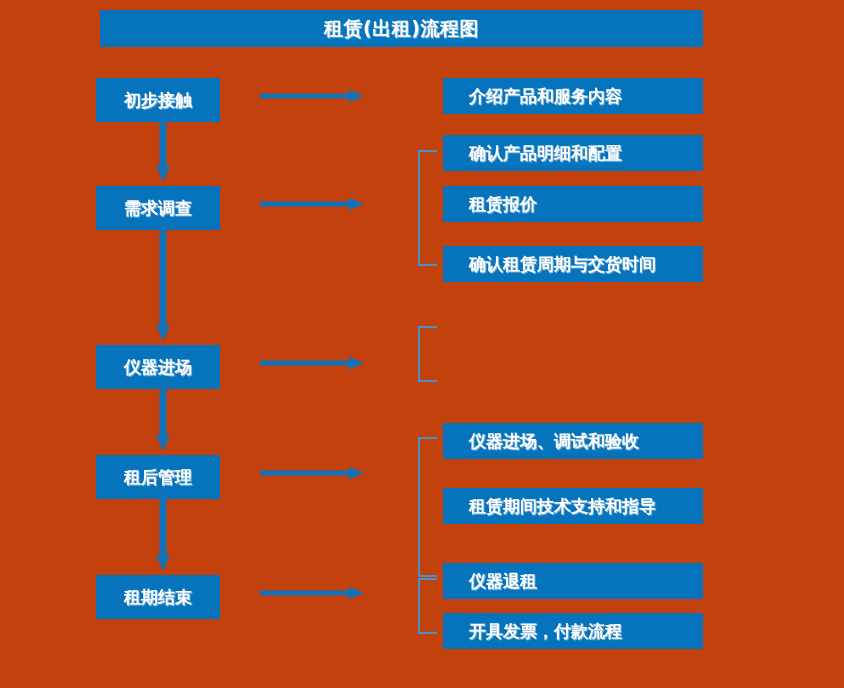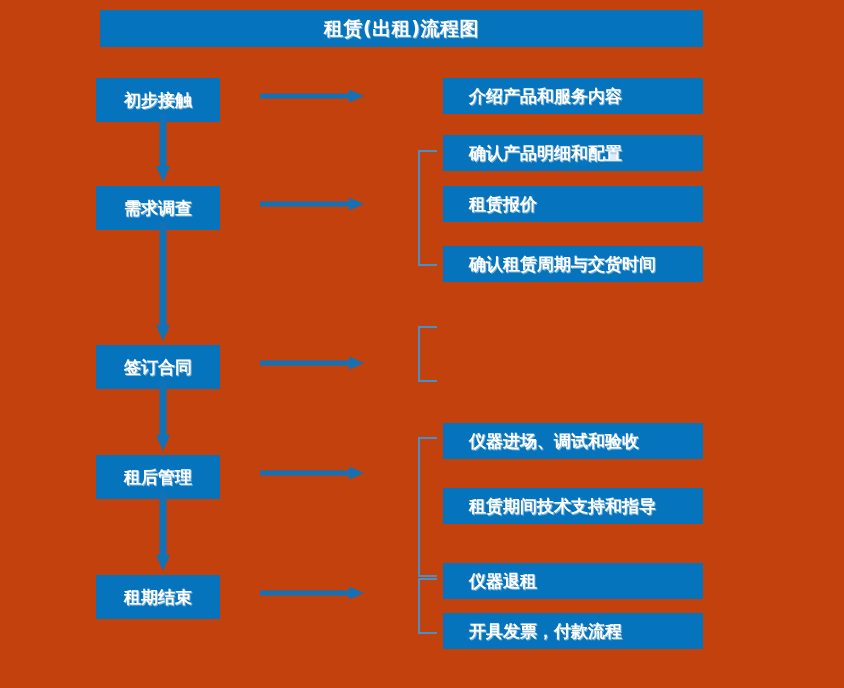--- a/index.html
+++ b/index.html
@@ -117,21 +117,21 @@
     <span class="title-text">租赁(出租)流程图</span>
   </div>
 
   <div class="node stage" style="top:78px">
     <span class="node-label">初步接触</span>
   </div>
   <div class="node stage" style="top:186px">
     <span class="node-label">需求调查</span>
   </div>
   <div class="node stage" style="top:345px">
-    <span class="node-label">签订合同</span>
+    <span class="node-label">仪器进场</span>
   </div>
   <div class="node stage" style="top:455px">
     <span class="node-label">租后管理</span>
   </div>
   <div class="node stage" style="top:575px">
     <span class="node-label">租期结束</span>
   </div>
 
   <div class="arrow-v" style="top:114px;height:68px">
     <svg width="16" height="68" viewBox="0 0 16 68" aria-hidden="true">

